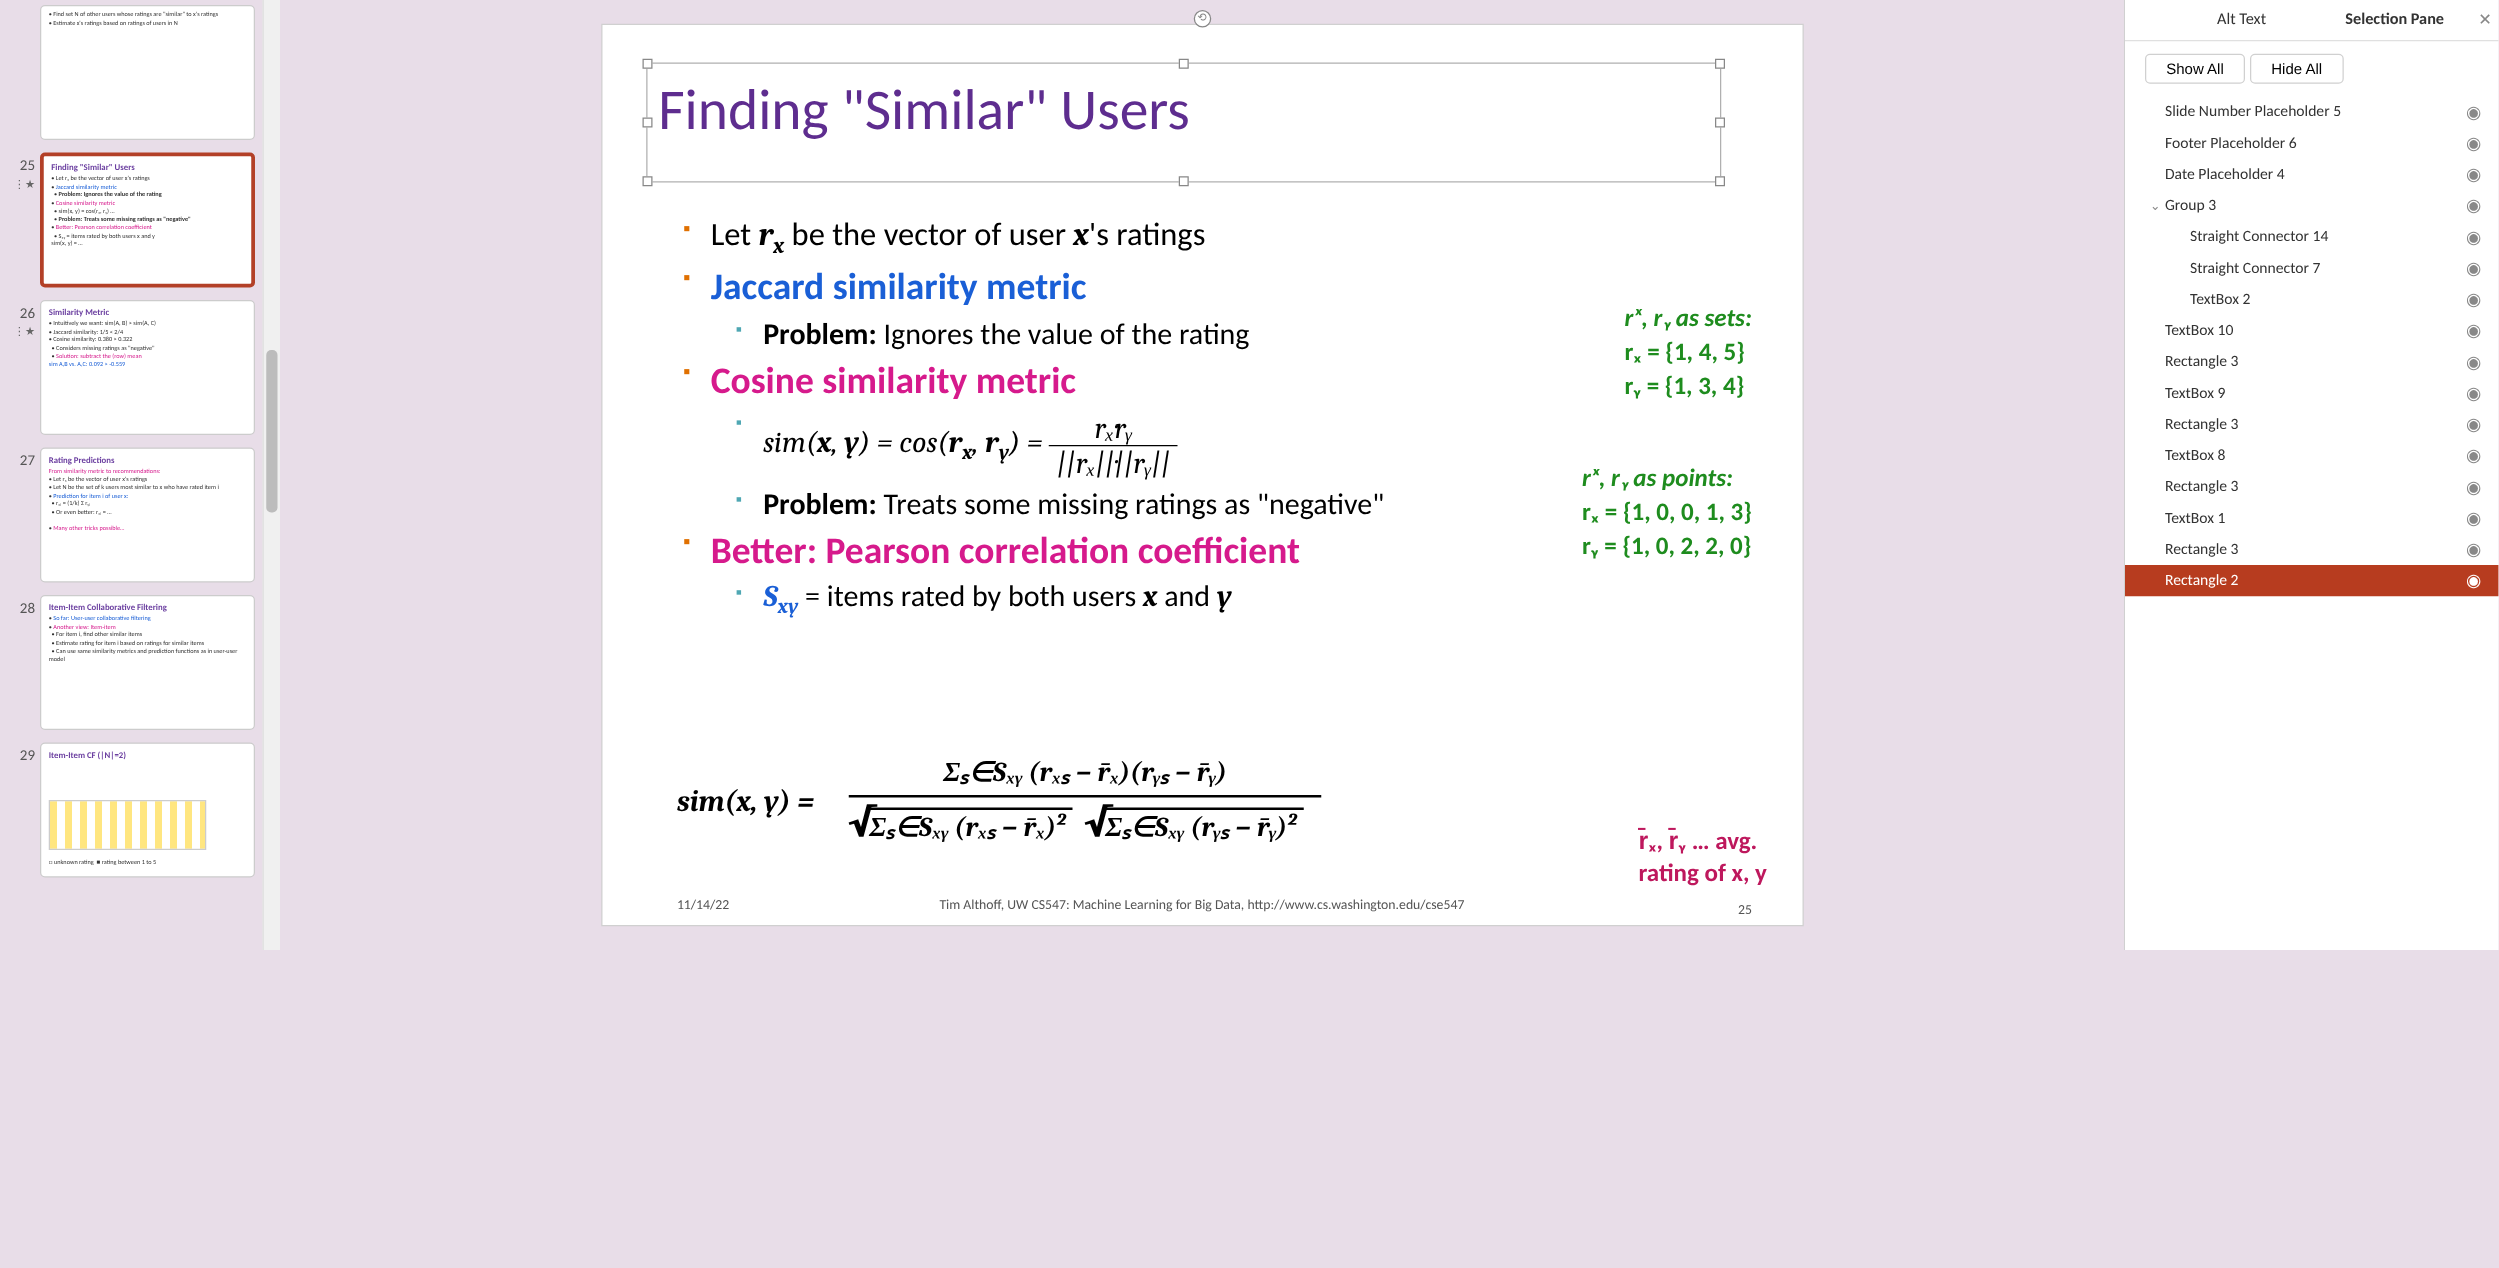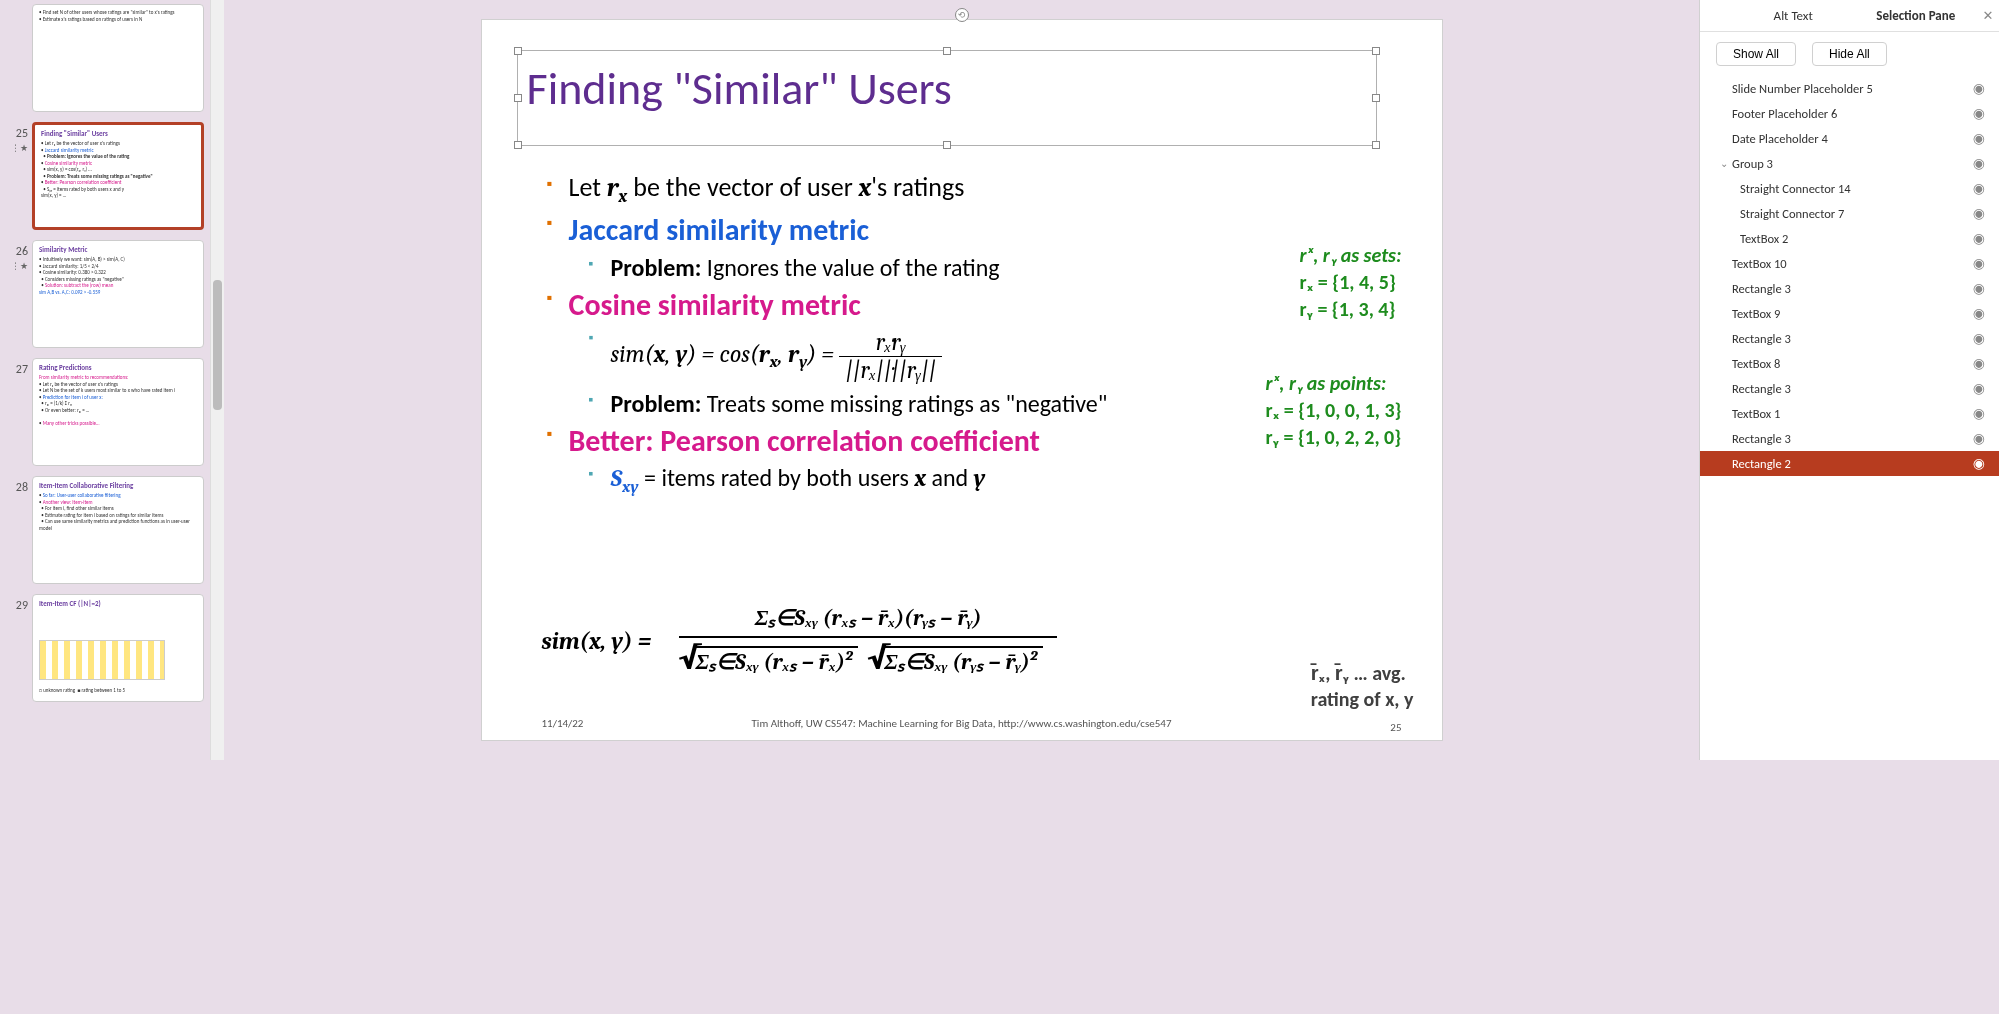--- a/index.html
+++ b/index.html
@@ -201,21 +201,21 @@
     content: "√";
     position: absolute;
     left: -16px; top: -8px;
     font-size: 32px;
     font-style: normal;
   }
   .avg-annot {
     position: absolute;
     right: 28px;
     top: 640px;
-    color: #404040;
+    color: #be185d;
     font-weight: bold;
     font-size: 20px;
     text-align: left;
     line-height: 1.3;
   }
   .footer-date {
     position: absolute;
     bottom: 10px; left: 60px;
     font-size: 11px; color: #555; text-align: right;
   }
@@ -252,21 +252,21 @@
     cursor: pointer;
     color: #333;
   }
   .right-tab.active { font-weight: 600; }
   .right-close {
     width: 22px; text-align: center; padding: 8px 0;
     color: #888;
   }
   .show-hide {
     display: flex;
-    gap: 16px;
+    gap: 4px;
     padding: 10px 16px;
   }
   .sh-btn {
     border: 1px solid #d0d0d0;
     border-radius: 4px;
     padding: 4px 16px;
     background: #fff;
     cursor: pointer;
     font-size: 12px;
   }
@@ -276,21 +276,21 @@
     padding-bottom: 10px;
   }
   .sel-item {
     display: flex;
     align-items: center;
     padding: 4px 14px 4px 20px;
     cursor: pointer;
     font-size: 12.5px;
     color: #333;
   }
-  .sel-item.indent { padding-left: 28px; justify-content: center; }
+  .sel-item.indent { padding-left: 40px; justify-content: center; }
   .sel-item.selected {
     background: #b73c1f;
     color: #fff;
   }
   .sel-item .lbl { flex: 1; }
   .sel-item .eye { color: #888; font-size: 14px; }
   .sel-item.selected .eye { color: #fff; }
   .sel-item .caret { width: 12px; color: #888; font-size: 10px; }
 </style>
 </head>

